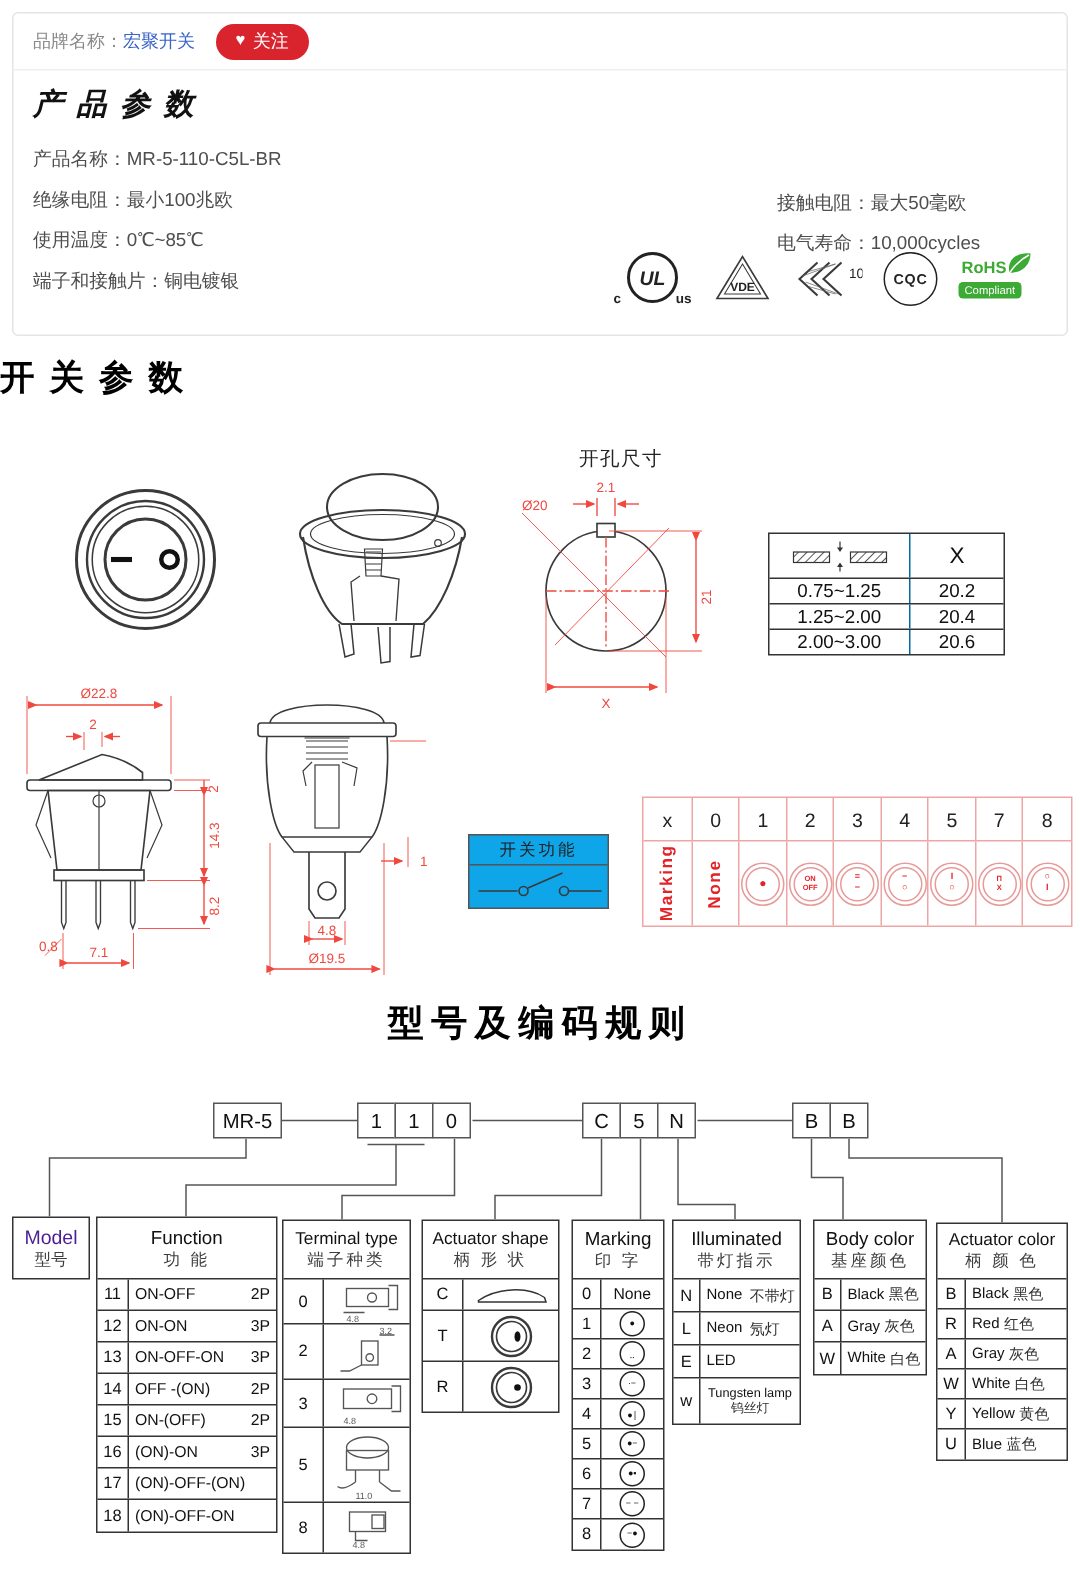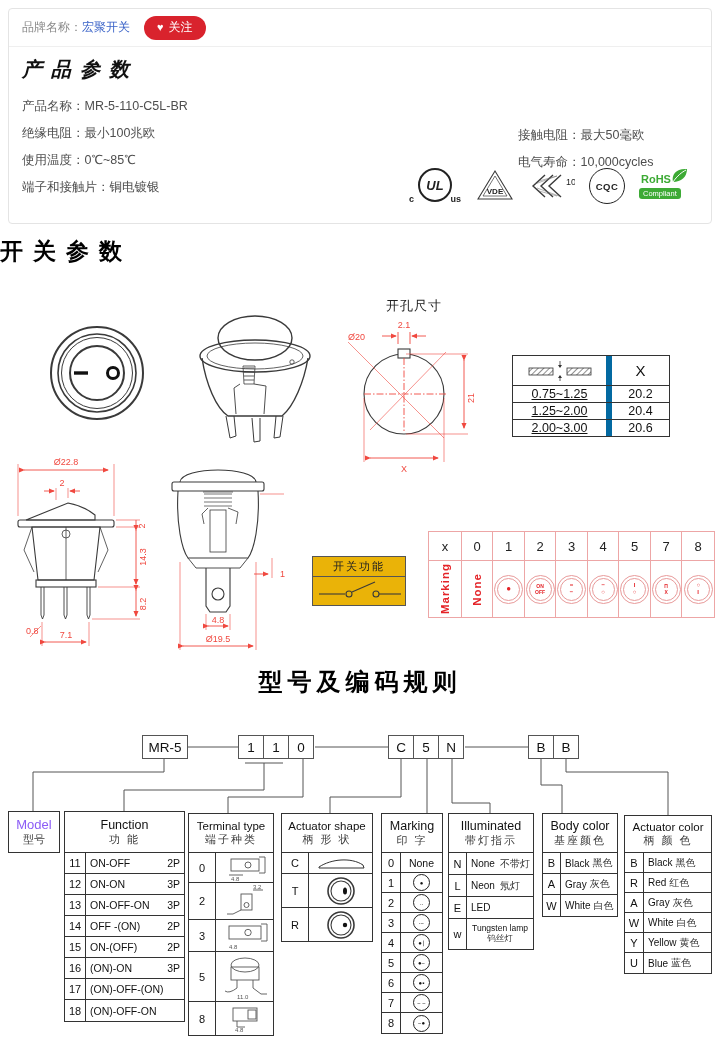--- a/index.html
+++ b/index.html
@@ -45,26 +45,26 @@
   .ln{stroke:#3a3a3a;stroke-width:1.1;fill:none;}
   .lnf{stroke:#3a3a3a;stroke-width:1.1;fill:#fff;}
   .red{stroke:#f0483f;stroke-width:0.9;fill:none;}
   .redt{fill:#f0483f;font-size:9px;font-family:"Liberation Sans",sans-serif;}
   .pos{position:absolute;}
   .hole-title{position:absolute;left:386px;top:297px;font-size:13px;color:#222;letter-spacing:1px;}
   
   .hole-table{position:absolute;left:512px;top:355px;width:156px;border:1px solid #333;background:#fff;}
   .ht-row{display:flex;border-top:1px solid #333;height:16px;}
   .ht-row:first-child{border-top:none;height:29px;}
-  .ht-c1{width:93px;border-right:6px solid #0369a1;display:flex;align-items:center;justify-content:center;
-         font-size:12.5px;color:#111;text-decoration:underline;}
+  .ht-c1{width:93px;border-right:1px solid #0369a1;display:flex;align-items:center;justify-content:center;
+         font-size:12.5px;color:#111;}
   .ht-c2{flex:1;display:flex;align-items:center;justify-content:center;font-size:12.5px;color:#111;}
   .ht-head{font-size:15px !important;}
   
-  .funcbox{position:absolute;left:312px;top:556px;width:94px;height:50px;border:1px solid #555;background:#eab308;box-sizing:border-box;}
+  .funcbox{position:absolute;left:312px;top:556px;width:94px;height:50px;border:1px solid #555;background:#0ea5e9;box-sizing:border-box;}
   .funcbox .fb-title{height:19px;border-bottom:1px solid #555;display:flex;align-items:center;justify-content:center;
                      font-size:11px;color:#222;letter-spacing:2px;}
   
   .strip{position:absolute;left:428px;top:531px;width:287px;height:87px;border:1px solid #eda6a6;
          box-sizing:border-box;display:flex;flex-direction:column;background:#fff;}
   .s-row{display:flex;}
   .s-head{height:28px;border-bottom:1px solid #eda6a6;}
   .s-body{flex:1;}
   .s-cell{border-right:1px solid #eda6a6;display:flex;align-items:center;justify-content:center;box-sizing:border-box;}
   .s-cell:last-child{border-right:none;}
@@ -431,21 +431,21 @@
     <div class="cb">5</div>
     <div class="cb">N</div>
   </div>
   <div class="codebox" style="left:528px;top:735px">
     <div class="cb first">B</div>
     <div class="cb">B</div>
   </div>
 
   <div class="tbl" style="left:8px;top:811px;width:52px;height:42px">
     <div style="height:100%;display:flex;flex-direction:column;align-items:center;justify-content:center">
-      <span class="en" style="font-size:13px;color:#8b5cf6">Model</span>
+      <span class="en" style="font-size:13px;color:#4c1d95">Model</span>
       <span class="zh" style="font-size:11px;color:#3d3d3d">型号</span>
     </div>
   </div>
 
   <div class="tbl" style="left:64px;top:811px;width:121px">
     <div class="hdr" style="height:40px">
       <span class="en">Function</span>
       <span class="zh">功 能</span>
     </div>
     <div class="trow" style="height:21px">

